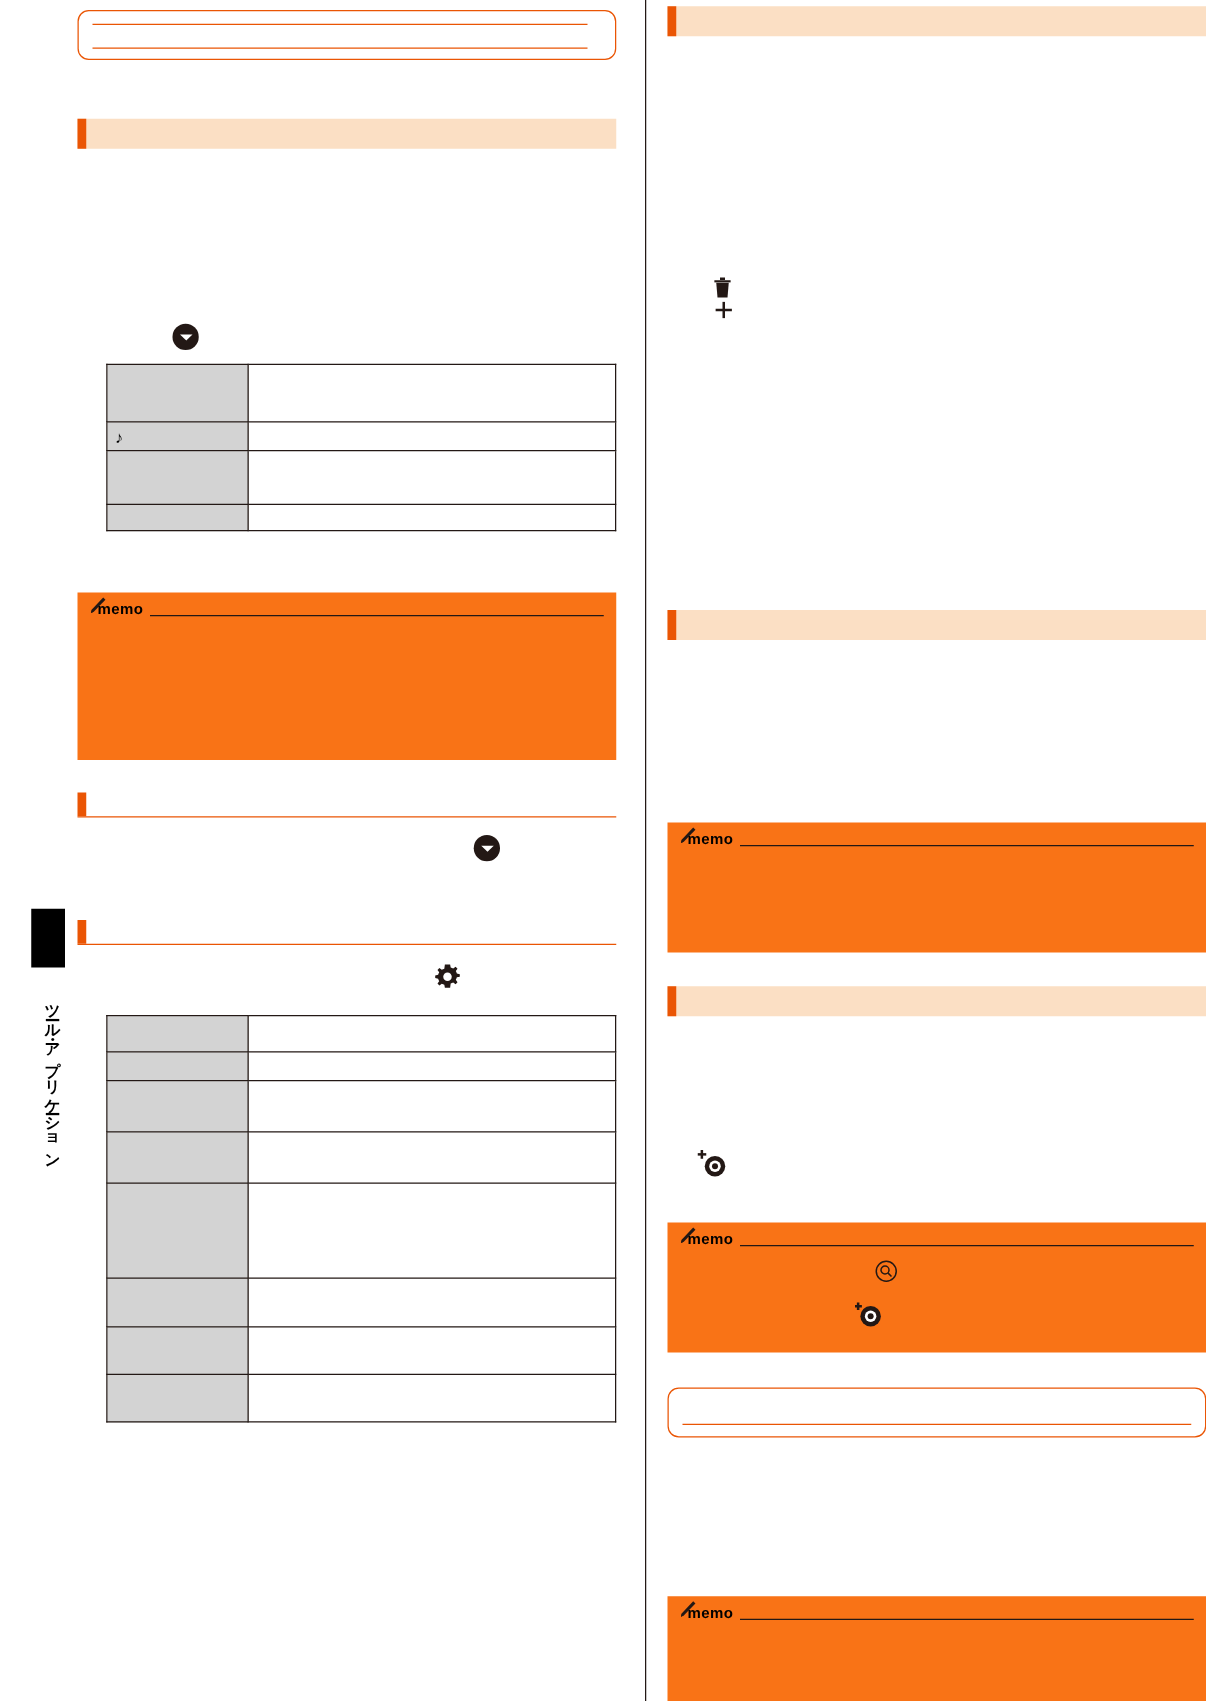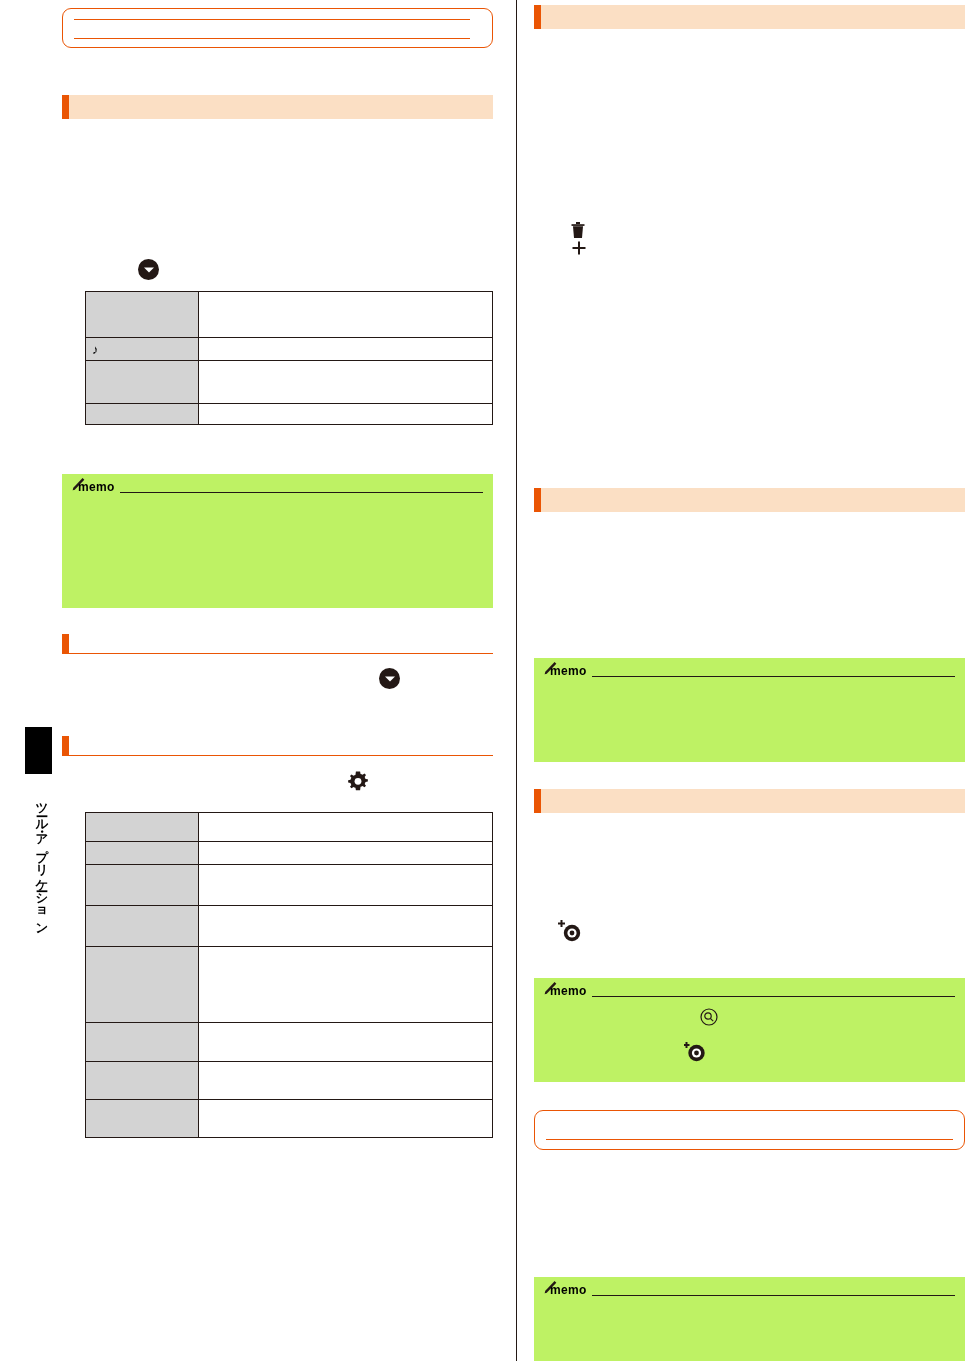--- a/index.html
+++ b/index.html
@@ -100,21 +100,21 @@
   }
   .round-box-rule {
     position: absolute;
     height: 1px;
     background: #ea5504;
   }
 
   
   .memo {
     position: absolute;
-    background: #bef264;
+    background: #f97316;
     box-sizing: border-box;
   }
   .memo-title {
     position: absolute;
     left: 16px;
     top: 6px;
     font-size: 12px;
     font-weight: bold;
     color: #000;
     letter-spacing: 0.3px;

